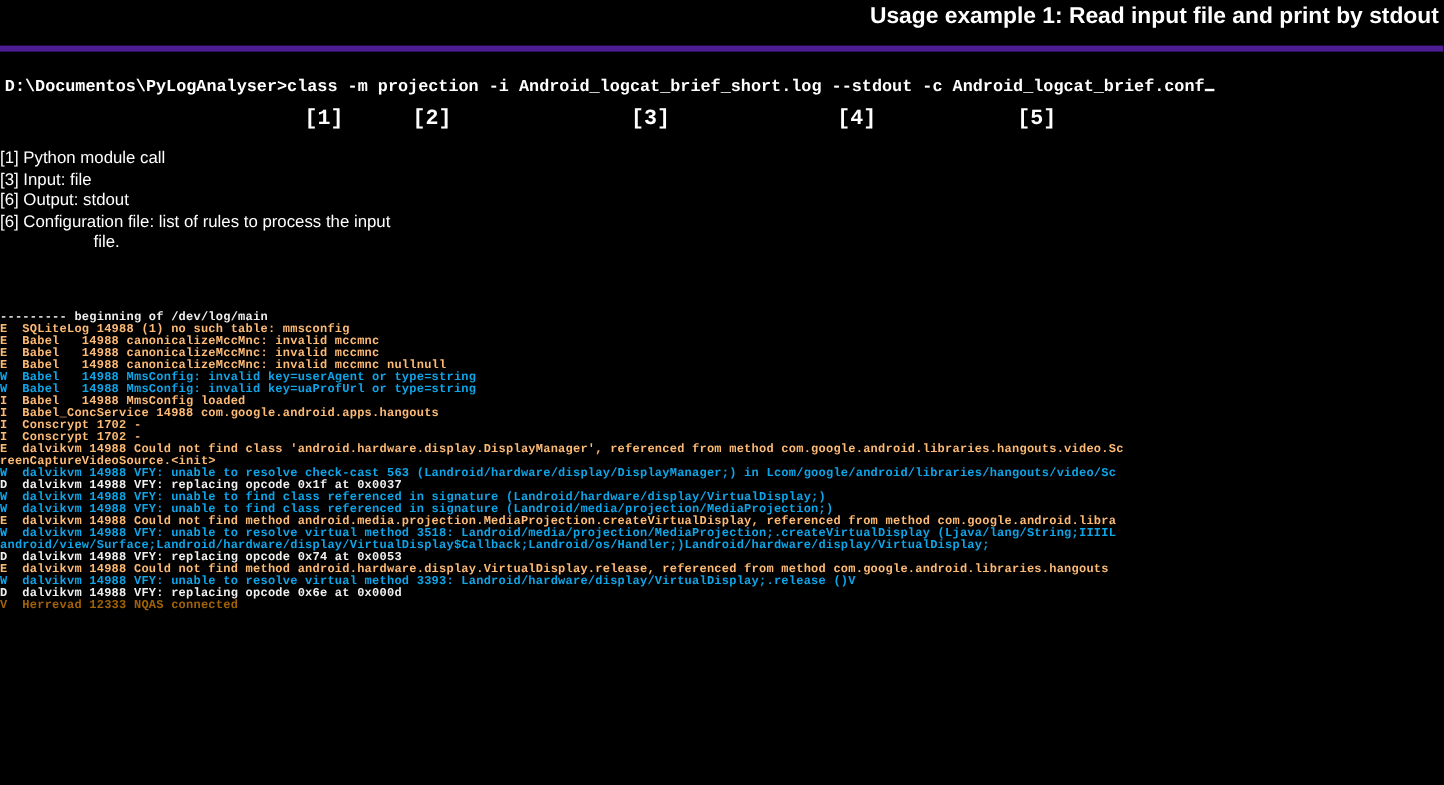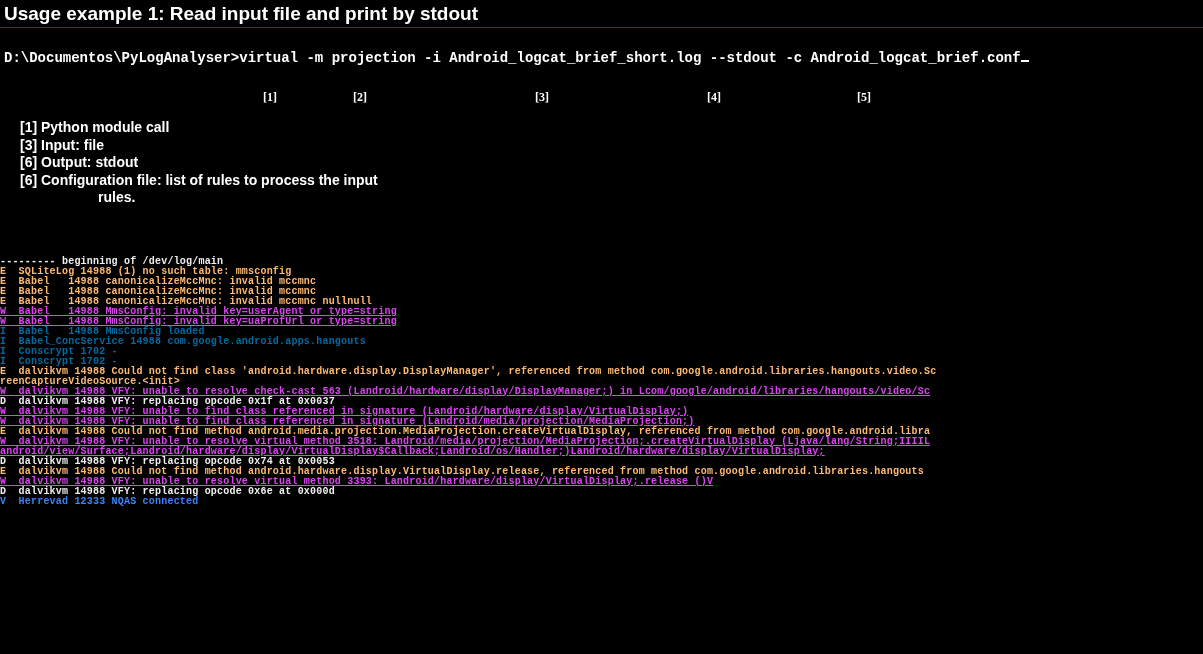--- a/index.html
+++ b/index.html
@@ -9,72 +9,72 @@
     font-family: "Courier New", monospace;
     font-size: 14px;
     width: 1203px;
     height: 654px;
     overflow: hidden;
   }
   .title {
     font-family: Arial, sans-serif;
     font-weight: bold;
     font-size: 19px;
-    padding: 3px 4px 2px 4px;
-    border-bottom: 1px solid #4c1d95;
+    padding: 3px 4px 13px 4px;
+    border-bottom: 5px solid #4c1d95;
     margin-bottom: 22px;
+    text-align: right;
   }
   .cmd-row {
     white-space: pre;
     font-weight: bold;
     padding-left: 4px;
   }
   .annot-row {
-    font-family: Liberation Serif, serif;
+    font-family: Liberation Mono, monospace;
     font-weight: bold;
-    font-size: 12px;
+    font-size: 18px;
     white-space: pre;
     padding-left: 4px;
-    margin-top: 24px;
+    margin-top: 8px;
     margin-bottom: 14px;
   }
   .annot-row span { display:inline-block; text-align:center; }
   .legend {
     font-family: Arial, sans-serif;
-    font-weight: bold;
+    font-weight: normal;
     font-size: 14px;
-    padding-left: 20px;
     line-height: 1.25;
   }
   .legend-indent { padding-left: 78px; }
   .log {
     margin-top: 50px;
     white-space: pre;
     font-weight: bold;
     line-height: 1.0;
     font-size: 10px;
     letter-spacing: 0.2px;
   }
   .c-white  { color: #f0f0f0; }
   .c-red    { color: #fdba74; }
-  .c-orange { color: #d946ef; text-decoration: underline; }
-  .c-yellow { color: #3b82f6; }
-  .c-blue   { color: #0369a1; }
+  .c-orange { color: #0ea5e9; }
+  .c-yellow { color: #a16207; }
+  .c-blue   { color: #fdba74; }
   .cursor { background:#fff; color:#fff; display:inline-block; width:8px; height:2px; vertical-align: baseline; }
 </style>
 </head>
 <body>
 
 <div class="title">Usage example 1: Read input file and print by stdout</div>
 
-<div class="cmd-row"><span>D:\Documentos\PyLogAnalyser&gt;</span><span>virtual -m</span> <span>projection</span> <span>-i</span> <span>Android_logcat_brief_short.log</span> <span>--stdout</span> <span>-c</span> <span>Android_logcat_brief.conf</span><span class="cursor"></span></div>
+<div class="cmd-row"><span>D:\Documentos\PyLogAnalyser&gt;</span><span>class -m</span> <span>projection</span> <span>-i</span> <span>Android_logcat_brief_short.log</span> <span>--stdout</span> <span>-c</span> <span>Android_logcat_brief.conf</span><span class="cursor"></span></div>
 
 <div class="annot-row"><span style="width:226px"></span><span style="width:80px">[1]</span><span style="width:100px">[2]</span><span style="width:264px">[3]</span><span style="width:80px">[4]</span><span style="width:220px">[5]</span></div>
 
 <div class="legend">
   <div>[1] Python module call</div>
   <div>[3] Input: file</div>
   <div>[6] Output: stdout</div>
   <div>[6] Configuration file: list of rules to process the input</div>
-  <div class="legend-indent">rules.</div>
+  <div class="legend-indent">file.</div>
 </div>
 
 <div class="log" id="log"><div class="c-white">--------- beginning of /dev/log/main</div><div class="c-red">E  SQLiteLog 14988 (1) no such table: mmsconfig</div><div class="c-red">E  Babel   14988 canonicalizeMccMnc: invalid mccmnc </div><div class="c-red">E  Babel   14988 canonicalizeMccMnc: invalid mccmnc </div><div class="c-red">E  Babel   14988 canonicalizeMccMnc: invalid mccmnc nullnull</div><div class="c-orange">W  Babel   14988 MmsConfig: invalid key=userAgent or type=string</div><div class="c-orange">W  Babel   14988 MmsConfig: invalid key=uaProfUrl or type=string</div><div class="c-blue">I  Babel   14988 MmsConfig loaded</div><div class="c-blue">I  Babel_ConcService 14988 com.google.android.apps.hangouts</div><div class="c-blue">I  Conscrypt 1702 -   </div><div class="c-blue">I  Conscrypt 1702 -   </div><div class="c-red">E  dalvikvm 14988 Could not find class 'android.hardware.display.DisplayManager', referenced from method com.google.android.libraries.hangouts.video.Sc</div><div class="c-red">reenCaptureVideoSource.&lt;init&gt;</div><div class="c-orange">W  dalvikvm 14988 VFY: unable to resolve check-cast 563 (Landroid/hardware/display/DisplayManager;) in Lcom/google/android/libraries/hangouts/video/Sc</div><div class="c-white">D  dalvikvm 14988 VFY: replacing opcode 0x1f at 0x0037</div><div class="c-orange">W  dalvikvm 14988 VFY: unable to find class referenced in signature (Landroid/hardware/display/VirtualDisplay;)</div><div class="c-orange">W  dalvikvm 14988 VFY: unable to find class referenced in signature (Landroid/media/projection/MediaProjection;)</div><div class="c-red">E  dalvikvm 14988 Could not find method android.media.projection.MediaProjection.createVirtualDisplay, referenced from method com.google.android.libra</div><div class="c-orange">W  dalvikvm 14988 VFY: unable to resolve virtual method 3518: Landroid/media/projection/MediaProjection;.createVirtualDisplay (Ljava/lang/String;IIIIL</div><div class="c-orange">android/view/Surface;Landroid/hardware/display/VirtualDisplay$Callback;Landroid/os/Handler;)Landroid/hardware/display/VirtualDisplay;</div><div class="c-white">D  dalvikvm 14988 VFY: replacing opcode 0x74 at 0x0053</div><div class="c-red">E  dalvikvm 14988 Could not find method android.hardware.display.VirtualDisplay.release, referenced from method com.google.android.libraries.hangouts</div><div class="c-orange">W  dalvikvm 14988 VFY: unable to resolve virtual method 3393: Landroid/hardware/display/VirtualDisplay;.release ()V</div><div class="c-white">D  dalvikvm 14988 VFY: replacing opcode 0x6e at 0x000d</div><div class="c-yellow">V  Herrevad 12333 NQAS connected</div></div>
 
 </body></html>

